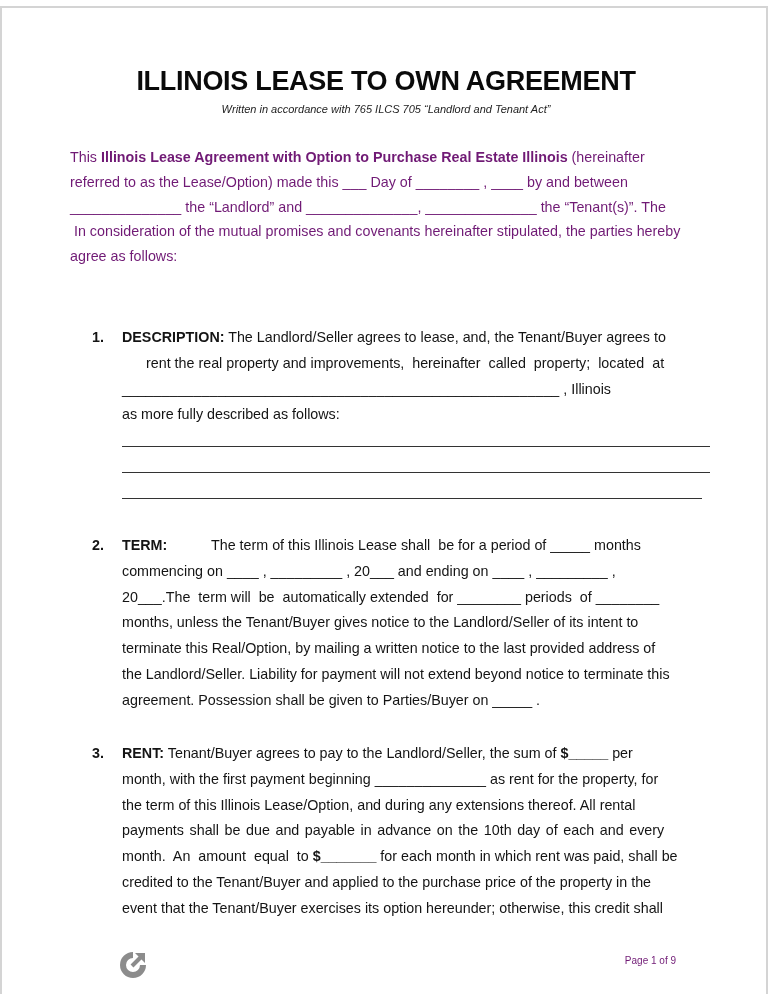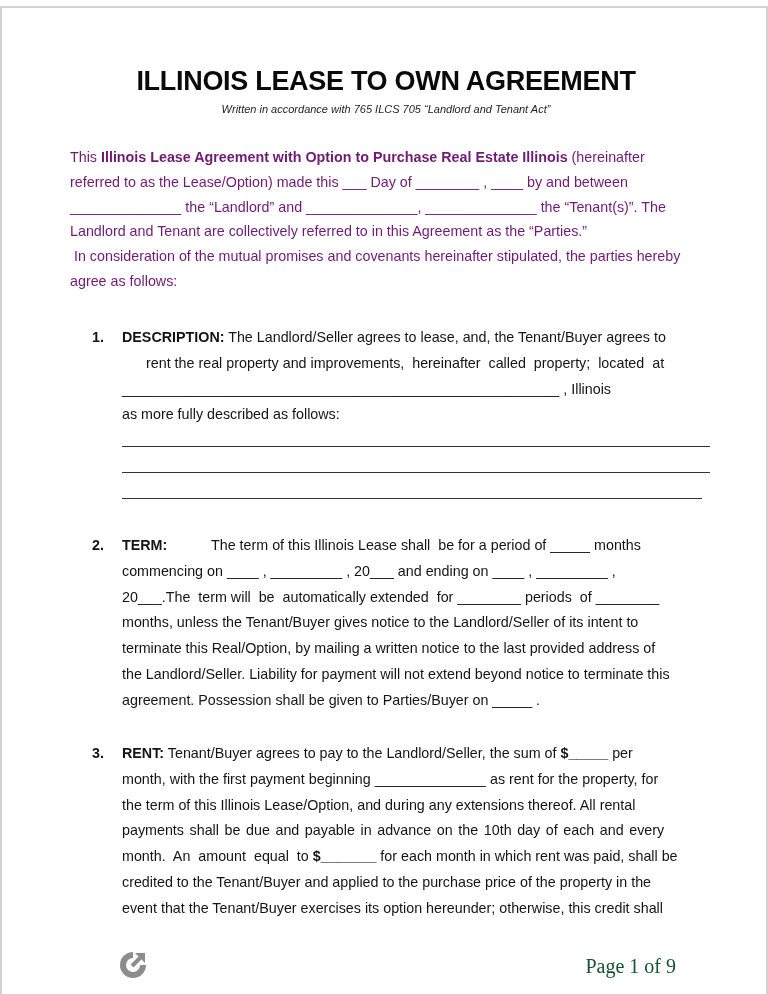--- a/index.html
+++ b/index.html
@@ -77,38 +77,36 @@
       border-bottom: 1px solid #333;
     }
     .footer-logo {
       position: absolute;
       left: 116px; top: 942px;
       width: 30px; height: 30px;
     }
     .page-num {
       position: absolute;
       right: 90px; top: 947px;
-      font-size: 20px;
-      color: #14532d;
-      font-family: Liberation Serif, serif;
+      font-size: 10px;
+      color: #701a75;
     }
   </style>
 </head>
 <body>
 
 <div class="page">
 
   <h1 class="title">ILLINOIS LEASE TO OWN AGREEMENT</h1>
   <div class="subtitle">Written in accordance with 765 ILCS 705 “Landlord and Tenant Act”</div>
 
   <div class="intro">
     <p><span>This </span><b>Illinois Lease Agreement with Option to Purchase Real Estate Illinois</b><span> (hereinafter</span></p>
     <p>referred to as the Lease/Option) made this ___ Day of ________ , ____ by and between</p>
     <p>______________ the “Landlord” and ______________, ______________ the “Tenant(s)”. The</p>
-    <p>Landlord and Tenant are collectively referred to in this Agreement as the “Parties.”</p>
     <p style="white-space: pre;"> In consideration of the mutual promises and covenants hereinafter stipulated, the parties hereby</p>
     <p>agree as follows:</p>
   </div>
 
   <div class="section" style="top: 317px;">
     <span class="num">1.</span>
     <div class="body">
       <span class="line"><b>DESCRIPTION:</b><span> The Landlord/Seller agrees to lease, and, the Tenant/Buyer agrees to</span></span>
       <span class="line" style="white-space: pre; margin-left: 24px;">rent the real property and improvements,  hereinafter  called  property;  located  at</span>
       <span class="line">_______________________________________________________ , Illinois</span>

